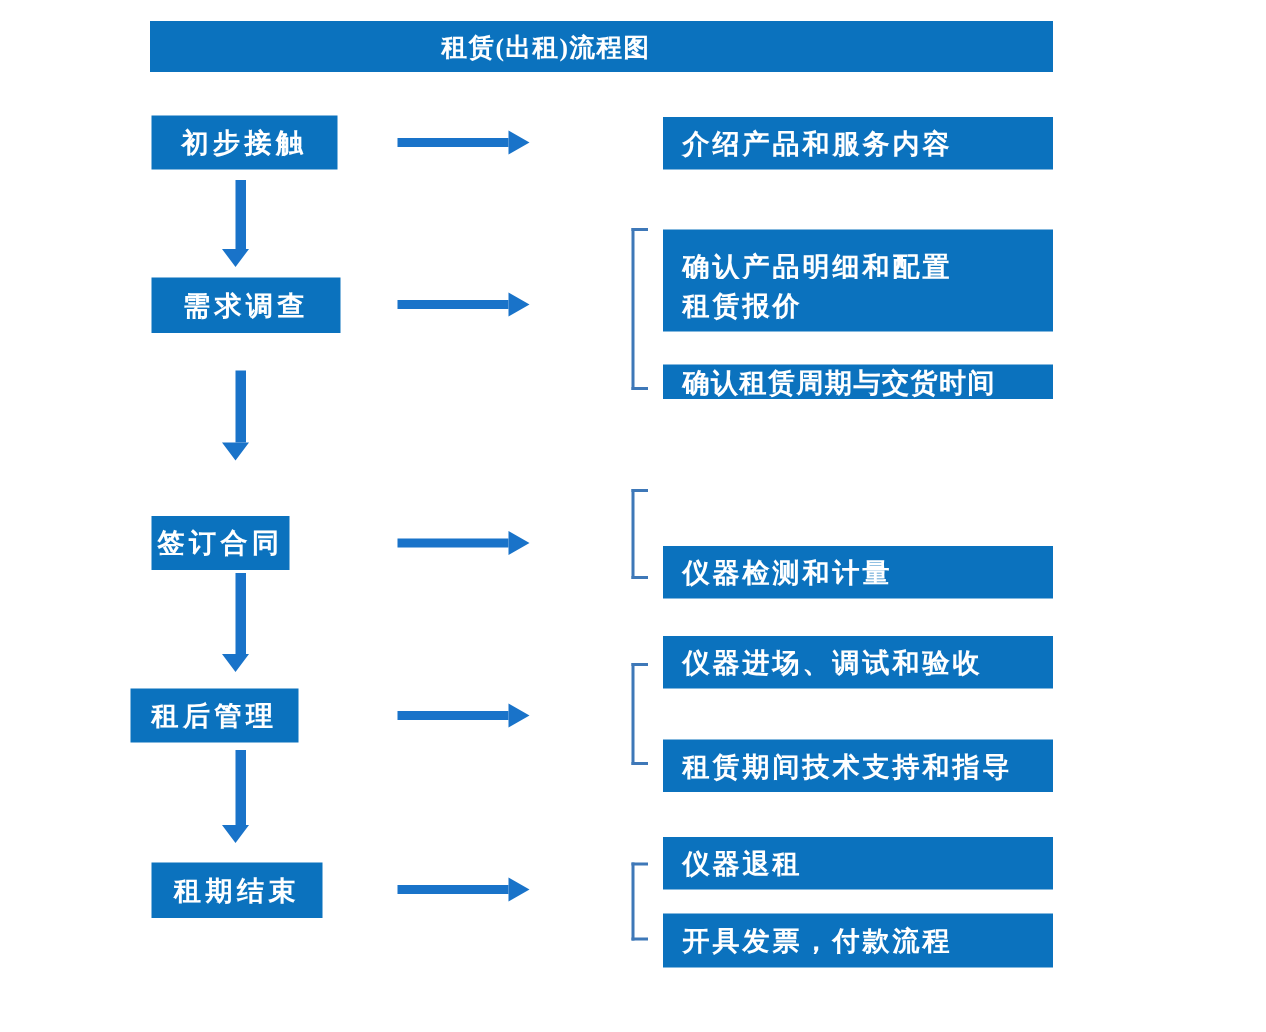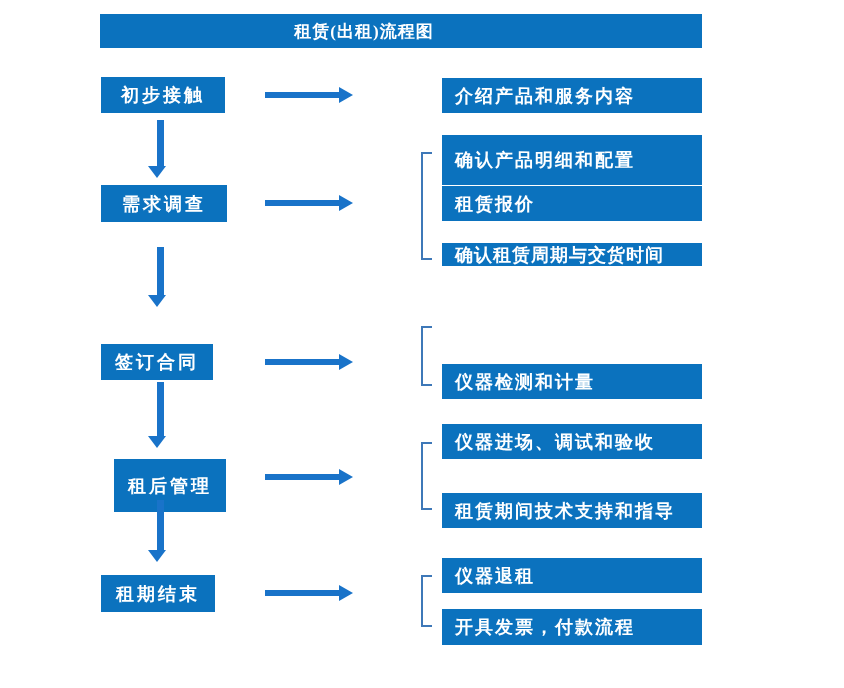--- a/index.html
+++ b/index.html
@@ -18,25 +18,25 @@
   }
   
   .lbox, .rbox {
     position:absolute; background:var(--c-box,#0B72BE); color:var(--c-text,#fff);
     font-weight:bold; font-size:18px; display:flex; align-items:center; white-space:nowrap;
   }
   .lbox { justify-content:center; letter-spacing:3px; }
   .rbox { left:442px; width:260px; padding-left:13px; box-sizing:border-box; letter-spacing:2px; }
   .l1 { left:101px; top:77px;  width:124px; height:36px; }
   .l2 { left:101px; top:185px; width:126px; height:37px; }
-  .l3 { left:101px; top:344px; width:112px; height:36px; }
-  .l4 { left:114px; top:459px; width:112px; height:53px; }
+  .l3 { left:101px; top:344px; width:92px; height:36px; }
+  .l4 { left:87px; top:459px; width:112px; height:36px; }
   .l5 { left:101px; top:575px; width:114px; height:37px; }
   .r1  { top:78px;  height:35px; }
-  .r2  { top:135px; height:50px; }
+  .r2  { top:153px; height:50px; }
   .r3  { top:186px; height:35px; }
   .r4  { top:243px; height:23px; letter-spacing:1px; }
   .r5  { top:312px; height:36px; }
   .r6  { top:364px; height:35px; }
   .r7  { top:424px; height:35px; }
   .r8  { top:493px; height:35px; }
   .r9  { top:558px; height:35px; }
   .r10 { top:609px; height:36px; }
   
   .harrow { position:absolute; left:265px; width:74px; height:6px; background:var(--c-arrow,#1973C9); }

